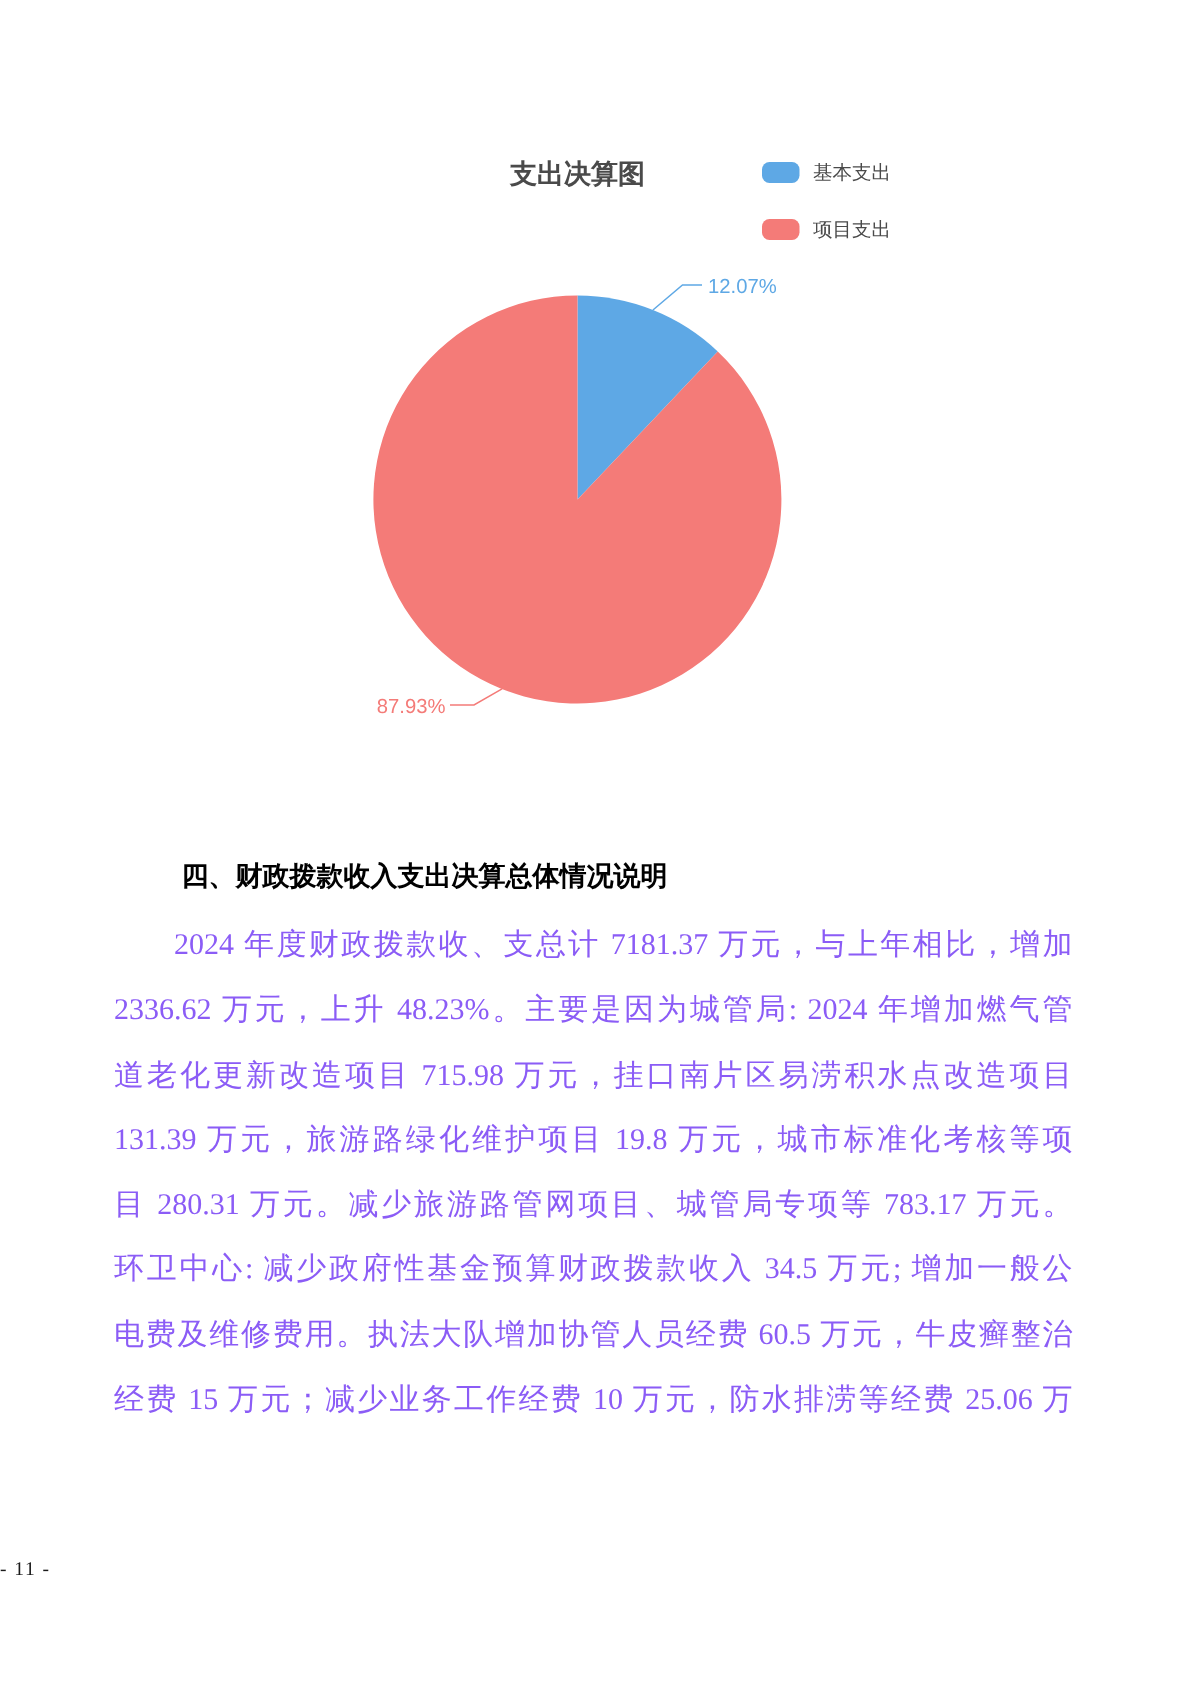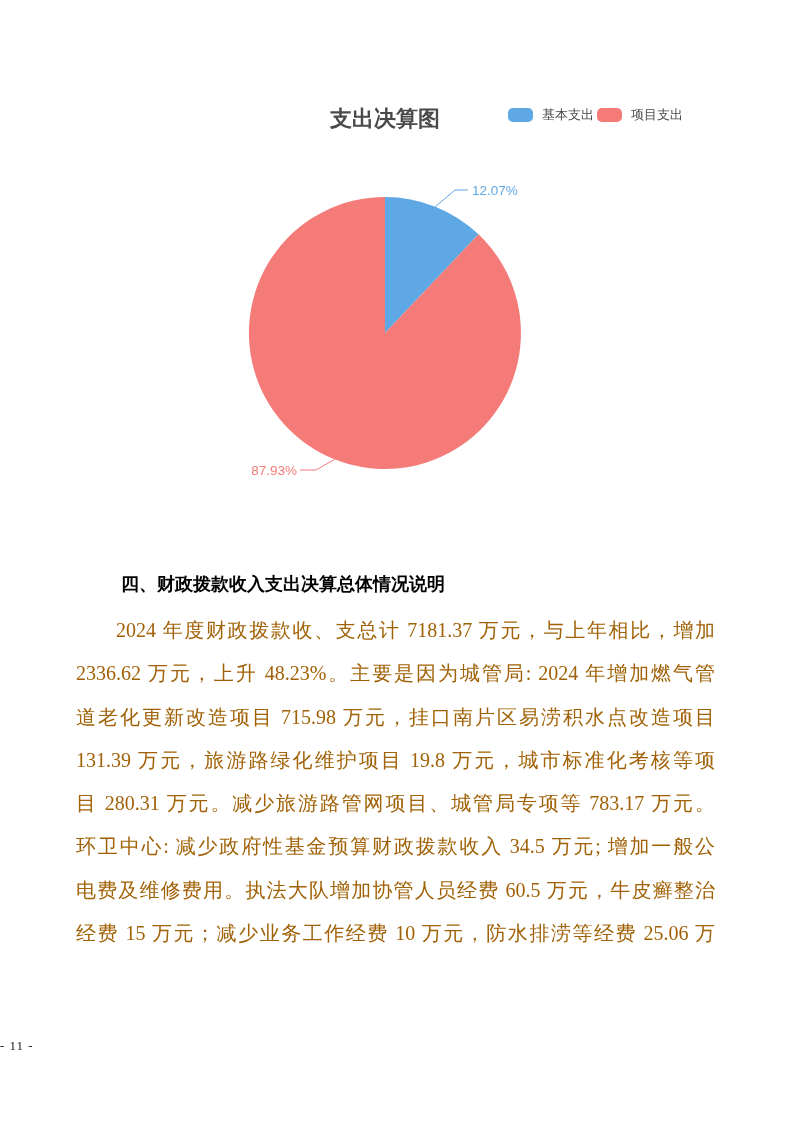--- a/index.html
+++ b/index.html
@@ -7,46 +7,46 @@
     position:relative; width:793px; height:1122px; margin:0 auto;
     background:#ffffff; overflow:hidden;
     font-family:"Liberation Serif","DejaVu Serif",serif;
     color:#000;
   }
   
   .chart-title {
     position:absolute; top:104px; left:230px; width:310px; margin:0;
     text-align:center;
     font-family:"Liberation Sans","DejaVu Sans",sans-serif;
-    font-size:22px; font-weight:bold; color:#4a4a4a;
+    font-size:18px; font-weight:bold; color:#4a4a4a;
   }
   .legend {
     position:absolute; left:508px; top:107px;
-    display:flex; gap:3px;
+    display:flex; flex-direction:column; gap:23px;
   }
   .legend-item { display:flex; align-items:center; gap:9px; height:15px; }
   .swatch { width:25px; height:14px; border-radius:5px; display:inline-block; }
   .legend-label {
     font-family:"Liberation Sans","DejaVu Sans",sans-serif;
     font-size:13px; color:#4a4a4a;
   }
   .pie-svg { position:absolute; left:215px; top:155px; width:340px; height:360px; }
   .leader { fill:none; stroke-width:1; }
   .pct {
     font-family:"Liberation Sans","DejaVu Sans",sans-serif;
     font-size:13.5px;
   }
   
   .heading {
     position:absolute; left:121px; top:570px; margin:0;
     font-size:18px; font-weight:bold; line-height:28px; color:#000;
   }
   .para { position:absolute; left:76px; top:609px; width:639px; }
   .line {
-    height:43.3px; line-height:43.3px; font-size:20px; color:#a16207;
+    height:43.3px; line-height:43.3px; font-size:20px; color:#8b5cf6;
     text-align:justify; text-align-last:justify; white-space:nowrap;
   }
   .line.indent { text-indent:2em; }
   
   .page-footer {
     position:absolute; left:0; top:1038px; width:100%;
     text-align:left; font-size:13px; color:#1a1a1a; letter-spacing:1px;
   }
 </style>
 </head>

